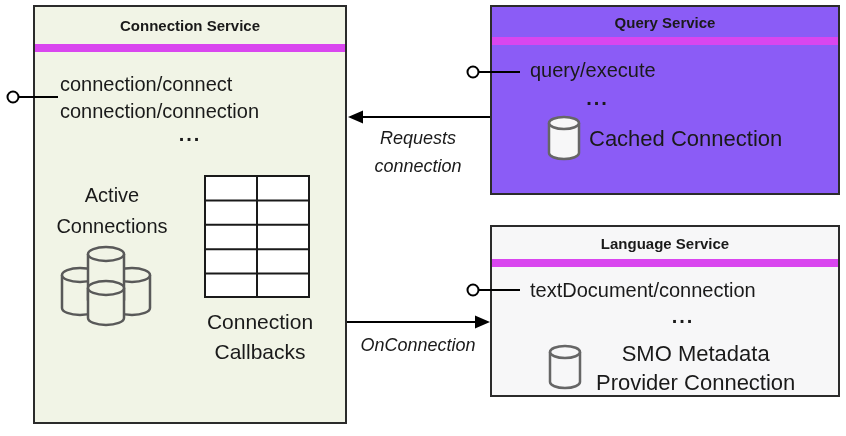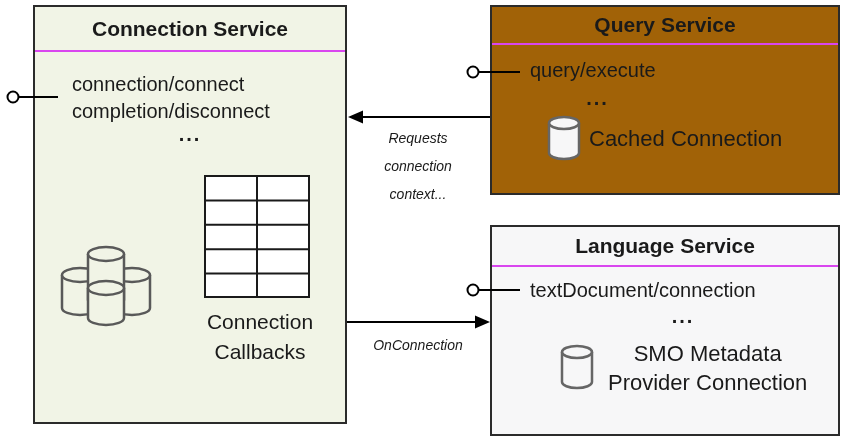--- a/index.html
+++ b/index.html
@@ -25,46 +25,45 @@
     border: 2px solid #2b2b2b;
   }
   .box-connection {
     left: 33px; top: 5px;
     width: 314px; height: 419px;
     background: #f1f4e6;
   }
   .box-query {
     left: 490px; top: 5px;
     width: 350px; height: 190px;
-    background: #a16207;
+    background: #8b5cf6;
   }
   .box-language {
     left: 490px; top: 225px;
-    width: 350px; height: 211px;
+    width: 350px; height: 172px;
     background: #f7f7f8;
   }
   .box-title {
     display: flex;
     align-items: center;
     justify-content: center;
     font-weight: bold;
-    font-size: 21px;
-    border-bottom: 2px solid #d946ef;
+    font-size: 15px;
+    border-bottom: 8px solid #d946ef;
   }
   .box-connection .box-title { height: 45px; }
   .box-query .box-title { height: 38px; }
   .box-language .box-title { height: 40px; }
 
   .endpoints {
     position: absolute;
     left: 25px; top: 64px;
     font-size: 20px;
     line-height: 27px;
     white-space: nowrap;
-    margin-left: 12px;
   }
   .endpoints span { display: block; }
   .dots {
     position: absolute;
     font-size: 20px;
     font-weight: 600;
     letter-spacing: 2px;
     text-align: center;
   }
   .dots-connection { left: 0; top: 116px; width: 100%; }
@@ -107,30 +106,30 @@
     text-align: right;
   }
   .db-row {
     position: absolute;
     display: flex;
     align-items: center;
     gap: 14px;
     font-size: 22px;
   }
   .db-row-query { left: 55px; top: 108px; gap: 8px; }
-  .db-row-language { left: 68px; top: 112px; }
+  .db-row-language { left: 56px; top: 112px; }
   .db-label-multi { text-align: center; line-height: 29px; }
   .db-label-multi span { display: block; }
 
   .arrow-label {
     position: absolute;
     width: 132px;
     text-align: center;
     font-style: italic;
-    font-size: 14px;
+    font-size: 18px;
     line-height: 28px;
     z-index: 6;
   }
   .arrow-label span { display: block; }
   .arrow-label-requests { left: 352px; top: 124px; }
   .arrow-label-sent { left: 352px; top: 331px; }
 </style>
 </head>
 <body>
 
@@ -162,24 +161,28 @@
       <line x1="347" y1="322" x2="476" y2="322" stroke="#000000" stroke-width="2"></line>
       <polygon points="490,322 475,315.5 475,328.5" fill="#000000"></polygon>
     </g>
   </svg>
 
   <div class="box box-connection">
     <div class="box-title">Connection Service</div>
 
     <div class="endpoints">
       <span>connection/connect</span>
-      <span>completion/disconnect</span>
+      <span>connection/connection</span>
     </div>
     <div class="dots dots-connection">...</div>
 
+    <div class="active-label">
+      <span>Active</span>
+      <span>Connections</span>
+    </div>
 
     <svg class="cluster-icon" width="92" height="88" viewBox="0 0 92 88" xmlns="http://www.w3.org/2000/svg">
       <g stroke="#595959" stroke-width="2.5" fill="#f1f4e6">
 
         <path d="M2 31 V64 a18 7 0 0 0 36 0 V31"></path>
         <ellipse cx="20" cy="31" rx="18" ry="7"></ellipse>
 
         <path d="M54 31 V64 a18 7 0 0 0 36 0 V31"></path>
         <ellipse cx="72" cy="31" rx="18" ry="7"></ellipse>
 
@@ -237,19 +240,18 @@
       <span class="db-label-multi">
         <span>SMO Metadata</span>
         <span>Provider Connection</span>
       </span>
     </div>
   </div>
 
   <div class="arrow-label arrow-label-requests">
     <span>Requests</span>
     <span>connection</span>
-    <span>context...</span>
   </div>
   <div class="arrow-label arrow-label-sent">
     <span>OnConnection</span>
   </div>
 
 </div>
 
 </body></html>

